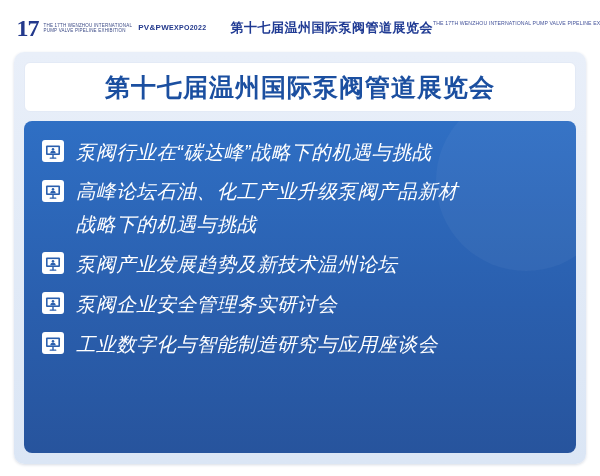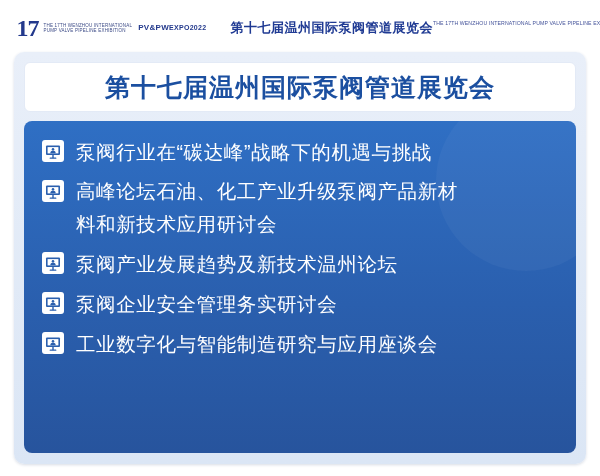--- a/index.html
+++ b/index.html
@@ -184,20 +184,21 @@
     box-sizing: border-box;
   }
   .bullet-icon svg { display: block; }
   .item-text {
     font-size: 19.5px;
     color: #ffffff;
     line-height: 34px;
     letter-spacing: 0.6px;
     white-space: pre-line;
     font-weight: normal;
+    font-style: italic;
   }
   .item-text.two-line { line-height: 33px; }
 </style>
 </head>
 <body>
 
 <div class="poster">
 
   <div class="logo-bar">
     <div class="logo-mark">
@@ -245,21 +246,21 @@
           <svg width="16" height="15" viewBox="0 0 16 15">
             <rect x="1" y="1.5" width="14" height="9.5" rx="1" fill="#2a5fae"></rect>
             <rect x="2.6" y="3.1" width="10.8" height="6.3" fill="#ffffff"></rect>
             <circle cx="8" cy="5.3" r="1.25" fill="#2a5fae"></circle>
             <path d="M5.3 9.2c0-1.5 1.2-2.6 2.7-2.6s2.7 1.1 2.7 2.6z" fill="#2a5fae"></path>
             <rect x="7.3" y="11" width="1.4" height="3.2" fill="#2a5fae"></rect>
             <rect x="4.6" y="13.6" width="6.8" height="1.2" rx="0.6" fill="#2a5fae"></rect>
           </svg>
         </span>
         <span class="item-text two-line">高峰论坛石油、化工产业升级泵阀产品新材
-料和新技术应用研讨会</span>
+战略下的机遇与挑战</span>
       </div>
 
       <div class="item">
         <span class="bullet-icon">
           <svg width="16" height="15" viewBox="0 0 16 15">
             <rect x="1" y="1.5" width="14" height="9.5" rx="1" fill="#2a5fae"></rect>
             <rect x="2.6" y="3.1" width="10.8" height="6.3" fill="#ffffff"></rect>
             <circle cx="8" cy="5.3" r="1.25" fill="#2a5fae"></circle>
             <path d="M5.3 9.2c0-1.5 1.2-2.6 2.7-2.6s2.7 1.1 2.7 2.6z" fill="#2a5fae"></path>
             <rect x="7.3" y="11" width="1.4" height="3.2" fill="#2a5fae"></rect>

